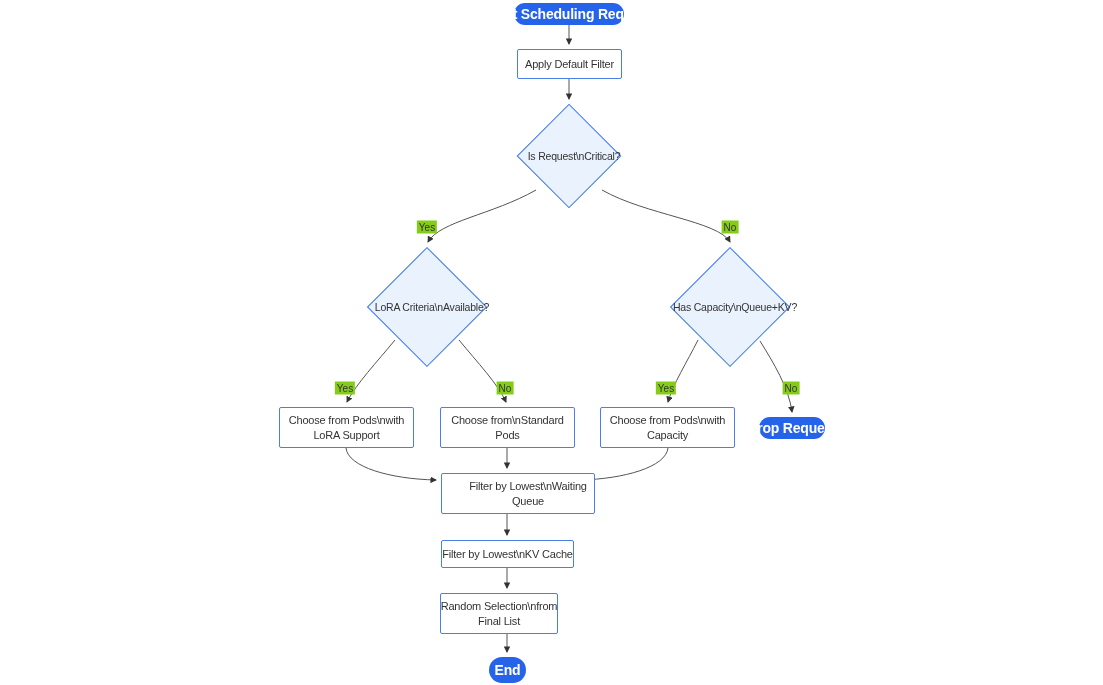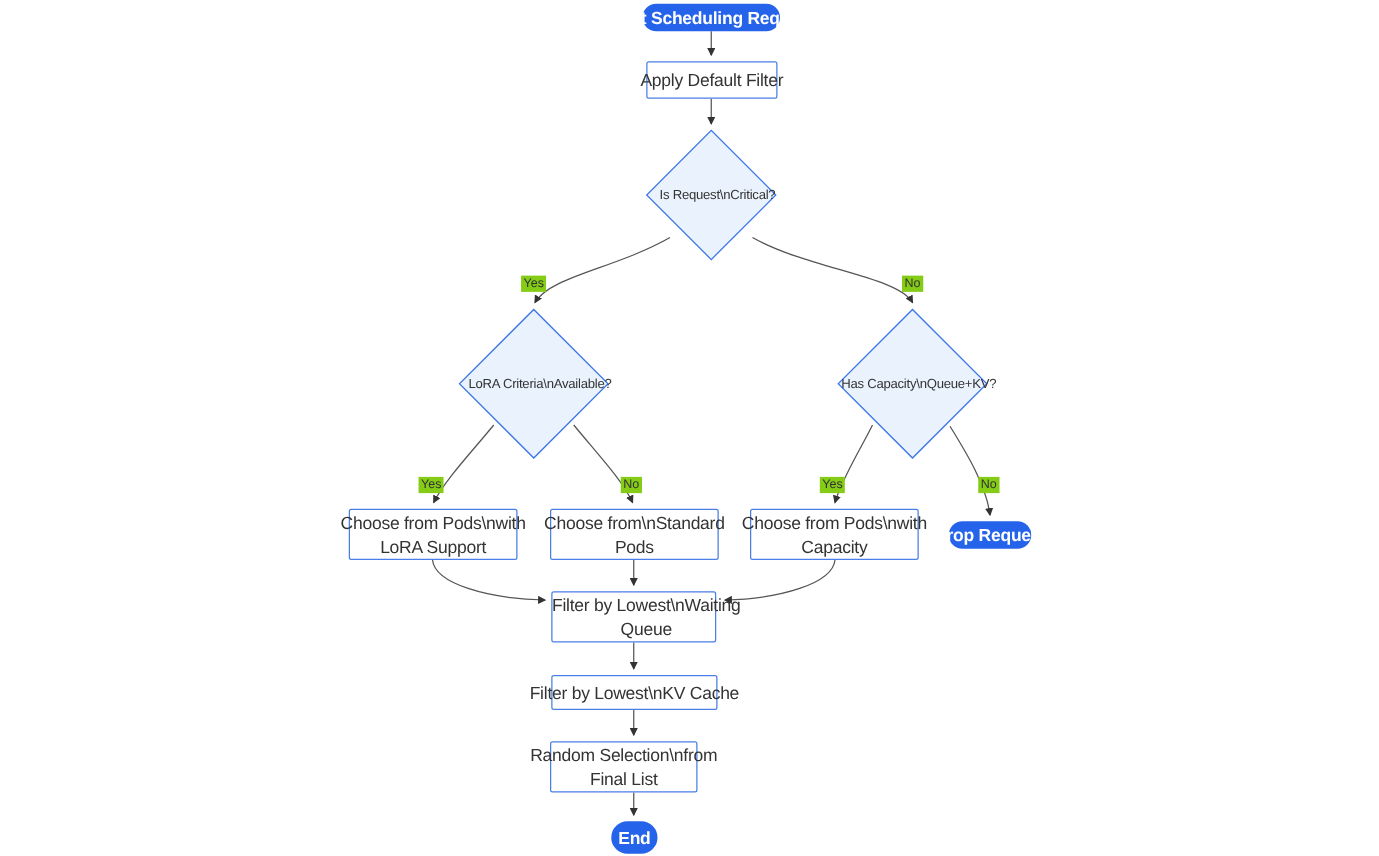--- a/index.html
+++ b/index.html
@@ -5,21 +5,21 @@
   html,body{margin:0;padding:0;background:#ffffff;}
   #canvas{
     position:relative;width:1103px;height:685px;background:#ffffff;
     font-family:"Liberation Sans",sans-serif;overflow:hidden;
   }
   #edges{position:absolute;left:0;top:0;width:1103px;height:685px;}
   .node{position:absolute;display:flex;flex-direction:column;align-items:center;justify-content:center;box-sizing:border-box;text-align:center;}
   .node span{display:block;white-space:nowrap;line-height:1.35;}
   .rect-node{
     background:#ffffff;border:1px solid #4a7fe8;border-radius:2px;
-    color:#333333;font-size:14px;font-weight:500;letter-spacing:-0.2px;align-items:center;
+    color:#333333;font-size:11px;font-weight:500;letter-spacing:-0.2px;align-items:center;
   }
   .stadium-node{
     background:#2563eb;color:#ffffff;font-size:14px;font-weight:700;letter-spacing:-0.2px;
   }
   .diamond-wrap{position:absolute;}
   .diamond-shape{
     position:absolute;left:50%;top:50%;transform:translate(-50%,-50%) rotate(45deg);
     background:#e9f2fd;border:1.3px solid #3b76e8;box-sizing:border-box;
   }
   .diamond-label{
@@ -96,21 +96,21 @@
 
   <div class="node rect-node" style="left:600px;top:407px;width:135px;height:41px;">
     <span>Choose from Pods\nwith</span>
     <span>Capacity</span>
   </div>
 
   <div class="node stadium-node" style="left:759px;top:417px;width:66px;height:22px;border-radius:11px;">
     <span>Drop Request</span>
   </div>
 
-  <div class="node rect-node" style="left:441px;top:473px;width:132px;height:41px;padding-left:20px;">
+  <div class="node rect-node" style="left:441px;top:473px;width:154px;height:41px;padding-left:20px;">
     <span>Filter by Lowest\nWaiting</span>
     <span>Queue</span>
   </div>
 
   <div class="node rect-node" style="left:441px;top:540px;width:133px;height:28px;">
     <span>Filter by Lowest\nKV Cache</span>
   </div>
 
   <div class="node rect-node" style="left:440px;top:593px;width:118px;height:41px;">
     <span>Random Selection\nfrom</span>

